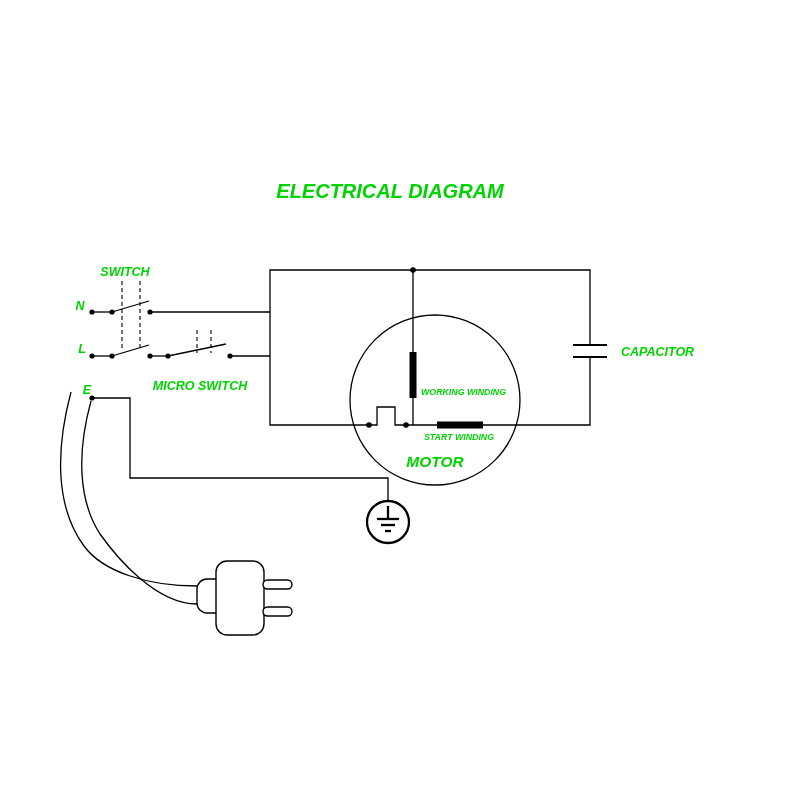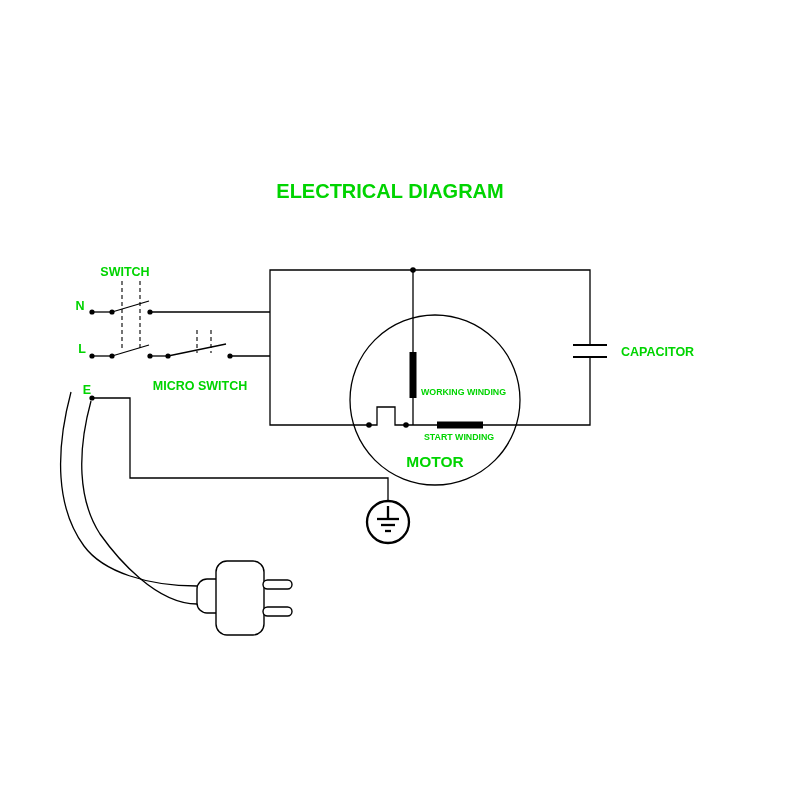--- a/index.html
+++ b/index.html
@@ -7,20 +7,21 @@
     --line-black:#000000;
     --background:#ffffff;
   }
   html,body{margin:0;padding:0;background:#fff;}
   .stage{
     position:relative;
     width:802px;height:732px;
     background:var(--background);
     overflow:hidden;
     font-family:"Liberation Sans", sans-serif;
+    font-style:italic;
   }
   svg{display:block;}
   .wire{stroke:var(--line-black);stroke-width:1.3;fill:none;stroke-linecap:butt;stroke-linejoin:miter;}
   .wire-thick{stroke:var(--line-black);stroke-width:1.8;fill:none;}
   .dashed{stroke:var(--line-black);stroke-width:1.1;fill:none;stroke-dasharray:4 3;}
   .dot{fill:var(--line-black);stroke:none;}
   .bar{fill:var(--line-black);stroke:none;}
   .ground-stroke{stroke:var(--line-black);stroke-width:2.3;fill:none;}
   .plug-shape{stroke:var(--line-black);stroke-width:1.4;fill:#ffffff;}
   .glabel{

